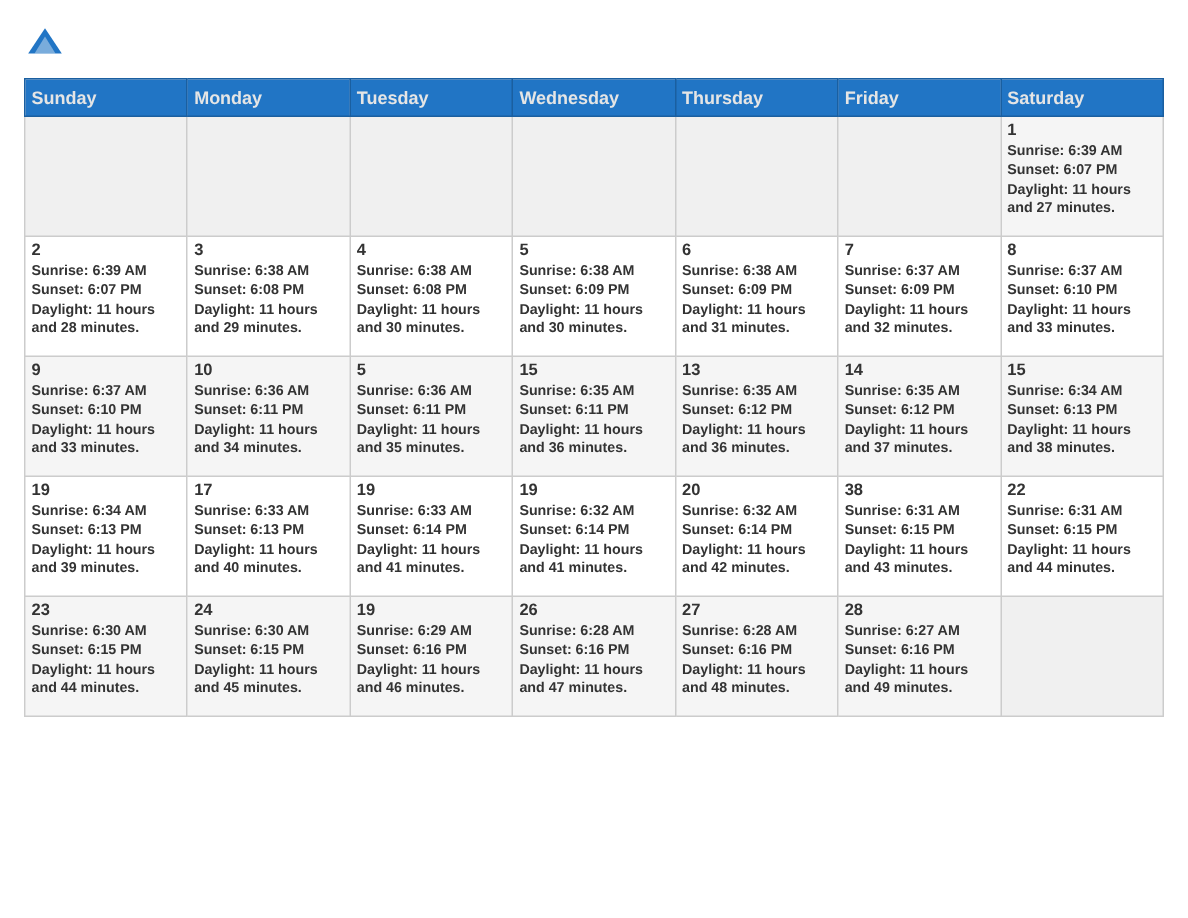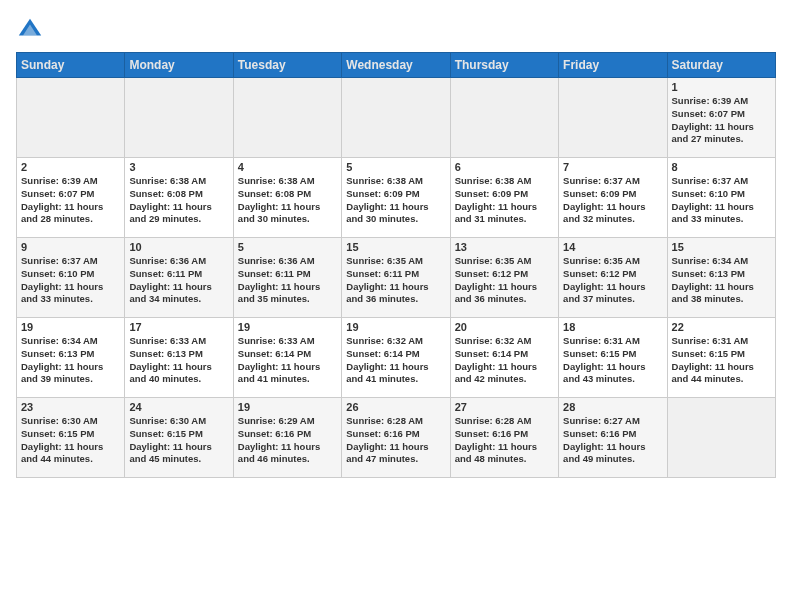--- a/index.html
+++ b/index.html
@@ -278,21 +278,21 @@
 and 41 minutes.</div>
         </td>
         <td>
           <span class="day-num">20</span>
           <div class="day-info" style="white-space: pre-line;">Sunrise: 6:32 AM
 Sunset: 6:14 PM
 Daylight: 11 hours
 and 42 minutes.</div>
         </td>
         <td>
-          <span class="day-num">18</span>
+          <span class="day-num">38</span>
           <div class="day-info" style="white-space: pre-line;">Sunrise: 6:31 AM
 Sunset: 6:15 PM
 Daylight: 11 hours
 and 43 minutes.</div>
         </td>
         <td>
           <span class="day-num">22</span>
           <div class="day-info" style="white-space: pre-line;">Sunrise: 6:31 AM
 Sunset: 6:15 PM
 Daylight: 11 hours

